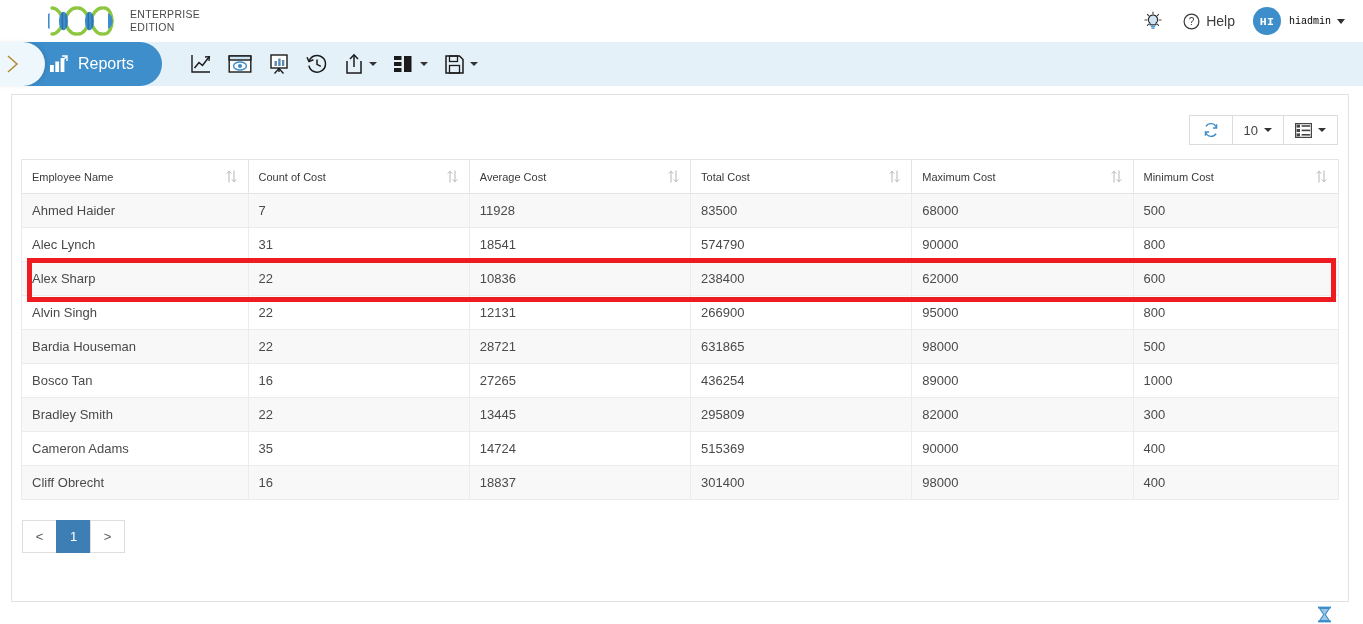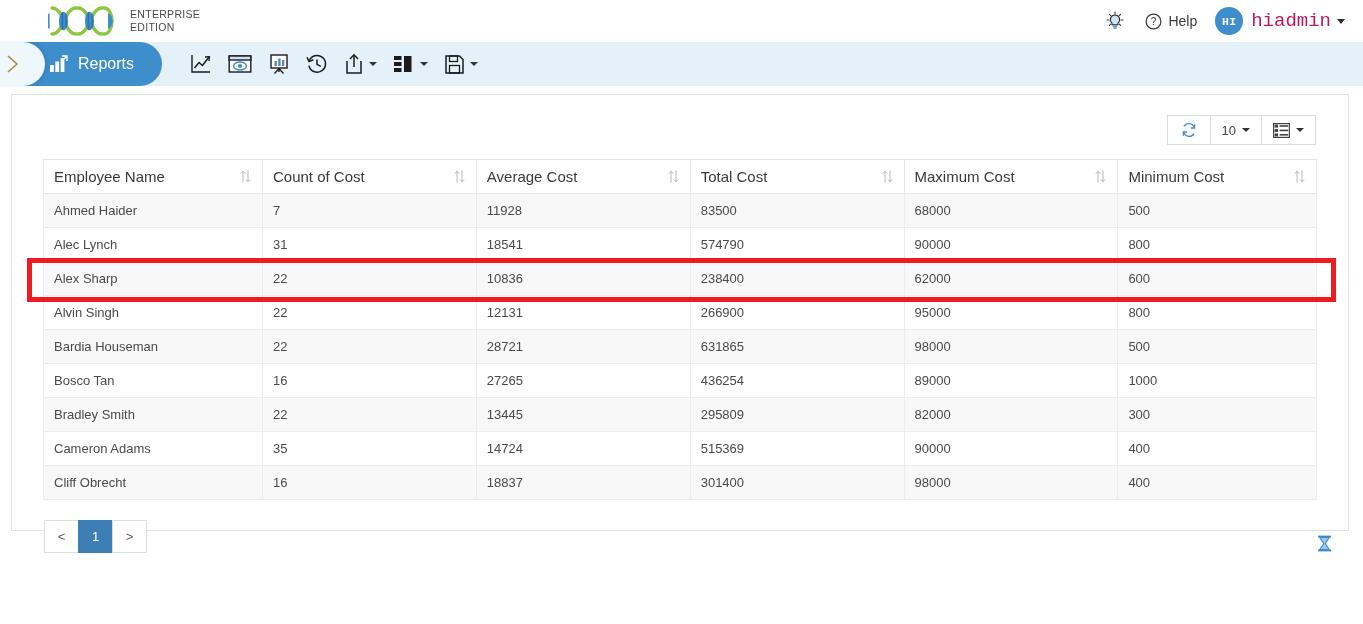--- a/index.html
+++ b/index.html
@@ -41,21 +41,21 @@
     font-size: 14px; color: #3c3c3c; cursor: pointer;
   }
   .avatar {
     width: 28px; height: 28px; border-radius: 50%;
     background: #3d8ecb; color: #fff;
     font-size: 11.5px; font-weight: bold;
     display: flex; align-items: center; justify-content: center;
     letter-spacing: .3px;
   }
   .user-menu { display: flex; align-items: center; gap: 8px; cursor: pointer; font-family: Liberation Mono, monospace; }
-  .user-name { font-size: 19px; color: #be185d; }
+  .user-name { font-size: 10px; color: #000000; }
   .caret-down {
     width: 0; height: 0;
     border-left: 4.5px solid transparent;
     border-right: 4.5px solid transparent;
     border-top: 5px solid #2e2e2e;
     margin-left: -2px;
   }
 
   
   .navbar {
@@ -116,23 +116,23 @@
   
   .content {
     position: relative;
     height: 538px;
     background: #ffffff;
     padding: 8px 14px 0 11px;
   }
   .panel {
     border: 1px solid #e2e2e2;
     background: #fff;
-    height: 437px;
+    height: 508px;
     position: relative;
-    padding: 0 22px;
+    padding: 0 0;
   }
 
   
   .tbl-toolbar {
     display: flex; justify-content: flex-end;
     padding: 20px 10px 14px 0;
   }
   .btn-group { display: flex; }
   .tb-btn {
     height: 30px;
@@ -155,21 +155,21 @@
     width: 100%;
     border-collapse: collapse;
     table-layout: fixed;
     font-size: 13px;
   }
   table.grid th {
     height: 34px;
     text-align: left;
     font-weight: normal;
     color: #3a3a3a;
-    font-size: 15px;
+    font-size: 11px;
     border: 1px solid #e4e4e4;
     padding: 0 10px;
     background: #fff;
     vertical-align: middle;
   }
   .th-inner { display: flex; align-items: center; justify-content: space-between; }
   .sort-ico { flex: none; opacity: .62; }
   table.grid td {
     height: 34px;
     border: 1px solid #ececec;

